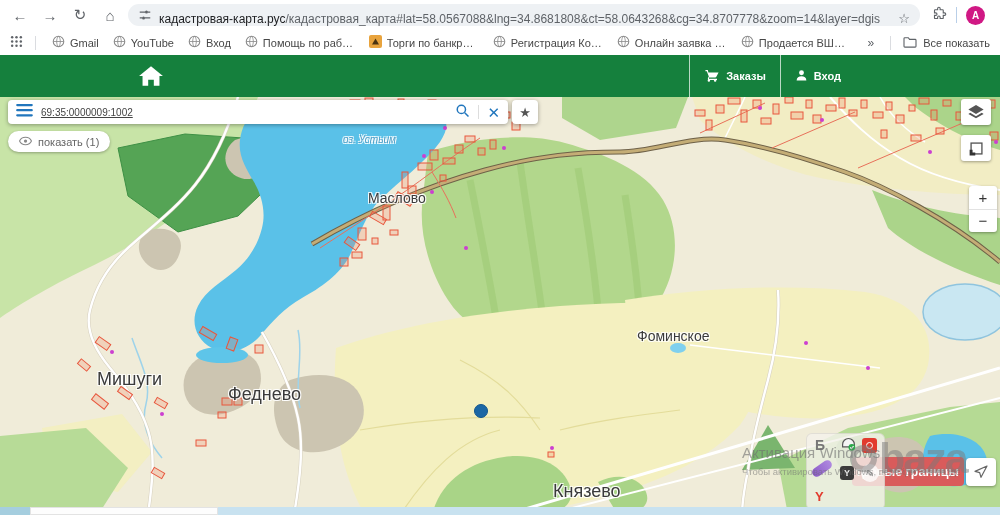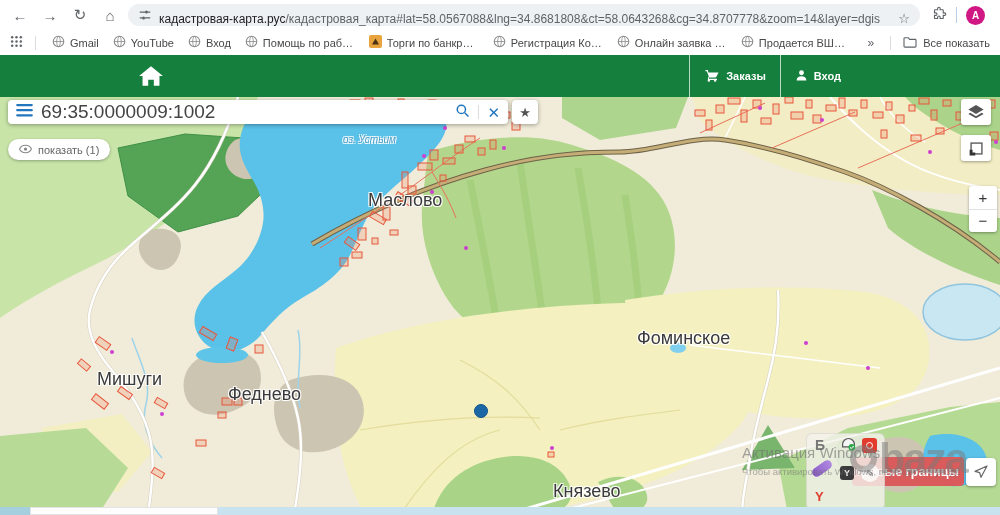--- a/index.html
+++ b/index.html
@@ -39,34 +39,34 @@
               padding:0 14px; }
   .hdr-vsep { width:1px; background:rgba(255,255,255,.7); }
   .hdr-spacer { width:145px; }
 
   
   .map-wrap { position:relative; width:1000px; height:418px; overflow:hidden; background:#f0ecd9; }
   .map-label { position:absolute; font-size:18px; color:#3a3a3a; white-space:nowrap; z-index:5;
                text-shadow:1px 1px 0 rgba(255,255,255,.85), -1px -1px 0 rgba(255,255,255,.85),
                            1px -1px 0 rgba(255,255,255,.85), -1px 1px 0 rgba(255,255,255,.85); }
   .map-label.water { color:#4e9ec6; font-style:italic; font-size:10px; }
-  .map-label.big { font-size:18px; }
+  .map-label.big { font-size:14px; }
 
   .search-bar { position:absolute; left:8px; top:3px; width:500px; height:24px; background:#fff;
                 border-radius:4px; box-shadow:0 1px 4px rgba(0,0,0,.35); display:flex; align-items:center;
                 padding:0 8px; gap:8px; z-index:20; }
-  .search-input { border:none; outline:none; flex:1; font-size:19px; color:#444; font-family:"Liberation Sans",sans-serif; background:transparent; }
+  .search-input { border:none; outline:none; flex:1; font-size:10px; color:#444; font-family:"Liberation Sans",sans-serif; background:transparent;text-decoration:underline; }
   .sb-sep { width:1px; height:14px; background:#ddd; }
   .sb-close { color:#2176bd; font-size:15px; line-height:1; }
   .fav-btn { position:absolute; left:512px; top:3px; width:26px; height:24px; background:#fff; border-radius:4px;
              box-shadow:0 1px 4px rgba(0,0,0,.35); display:flex; align-items:center; justify-content:center;
              color:#555; font-size:13px; z-index:20; }
   .show-pill { position:absolute; left:8px; top:34px; height:21px; background:#fff; border-radius:11px;
                box-shadow:0 1px 3px rgba(0,0,0,.3); display:flex; align-items:center; gap:6px; padding:0 11px;
-               font-size:11px; color:#666; z-index:20;margin-top:8px; }
+               font-size:11px; color:#666; z-index:20; }
 
   .ctl-btn { position:absolute; background:#fff; border-radius:3px; box-shadow:0 1px 3px rgba(0,0,0,.35);
              display:flex; align-items:center; justify-content:center; z-index:20; }
   .layers-btn { left:961px; top:2px; width:30px; height:26px; }
   .area-btn   { left:961px; top:38px; width:30px; height:26px; }
   .zoom-panel { position:absolute; left:969px; top:89px; width:28px; height:46px; background:#fff; border-radius:3px;
                 box-shadow:0 1px 3px rgba(0,0,0,.35); z-index:20; display:flex; flex-direction:column; }
   .zoom-panel div { flex:1; display:flex; align-items:center; justify-content:center; font-size:15px; color:#333; }
   .zoom-panel div:first-child { border-bottom:1px solid #e2e2e2; }
 

